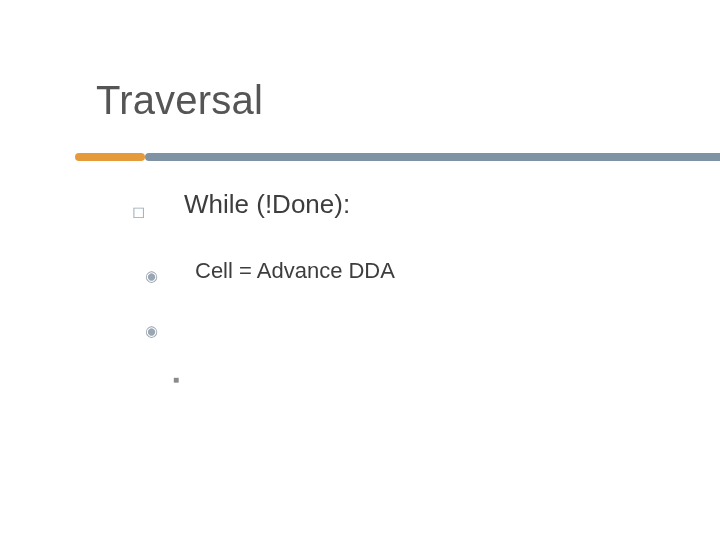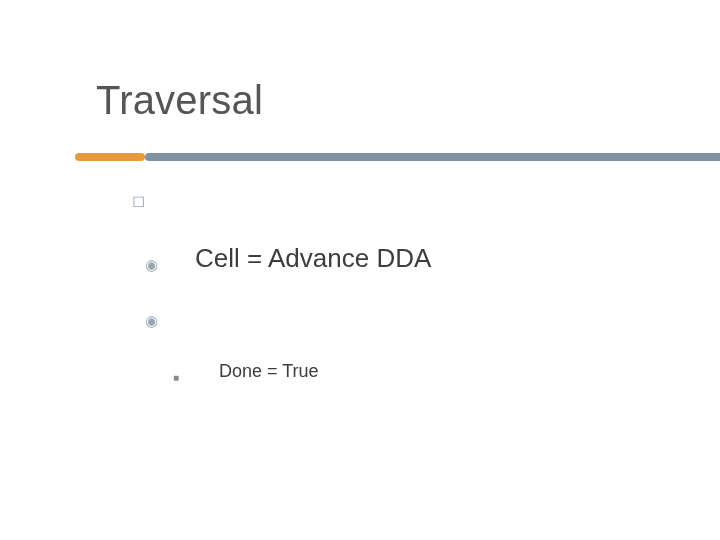--- a/index.html
+++ b/index.html
@@ -8,50 +8,50 @@
   .title { font-size: 40px; font-weight: 400; color: #555; letter-spacing: 0.2px; margin-bottom: 14px; }
   .rule-wrap { position: relative; height: 8px; margin-bottom: 28px; }
   .rule-orange { position: absolute; left: -36px; top: 0; width: 70px; height: 8px; background: #e59a3b; }
   .rule-gray   { position: absolute; left: 34px; right: -36px; top: 0; height: 8px; background: #8093a5; }
   .content { padding-left: 6px; }
   .lvl1 { display: flex; align-items: baseline; margin-bottom: 8px; }
   .lvl1 .b { width: 22px; flex: 0 0 22px; font-size: 16px; color: #9aa7b3; line-height: 1; position: relative; top: 4px; }
   .lvl1 .t { font-size: 26px; color: #3d3d3d; }
   .lvl2 { display: flex; align-items: baseline; margin-left: 28px; margin-top: 6px; margin-bottom: 2px; }
   .lvl2 .b { width: 20px; flex: 0 0 20px; color: #9aa7b3; font-size: 15px; line-height: 1; position: relative; top: 3px; }
-  .lvl2 .t { font-size: 26px; color: #3d3d3d; }
+  .lvl2 .t { font-size: 22px; color: #3d3d3d; }
   .lvl3 { display: flex; align-items: baseline; margin-left: 56px; margin-top: 6px; }
   .lvl3 .b { width: 16px; flex: 0 0 16px; color: #8a8a8a; font-size: 10px; line-height: 1; position: relative; top: 4px; }
   .lvl3 .t { font-size: 18px; color: #3d3d3d; }
 </style>
 </head>
 <body>
 
 <div class="slide">
   <div class="title">Traversal</div>
 
   <div class="rule-wrap">
     <div class="rule-orange"></div>
     <div class="rule-gray"></div>
   </div>
 
   <div class="content">
 
     <div class="lvl1">
       <span class="b">◻</span>
+      <span class="t">While (!Done):</span>
     </div>
 
     <div class="lvl2">
       <span class="b">◉</span>
       <span class="t">Cell = Advance DDA</span>
     </div>
 
     <div class="lvl2">
       <span class="b">◉</span>
     </div>
 
     <div class="lvl3">
       <span class="b">■</span>
-      <span class="t">Done = True</span>
     </div>
 
   </div>
 </div>
 
 </body></html>

